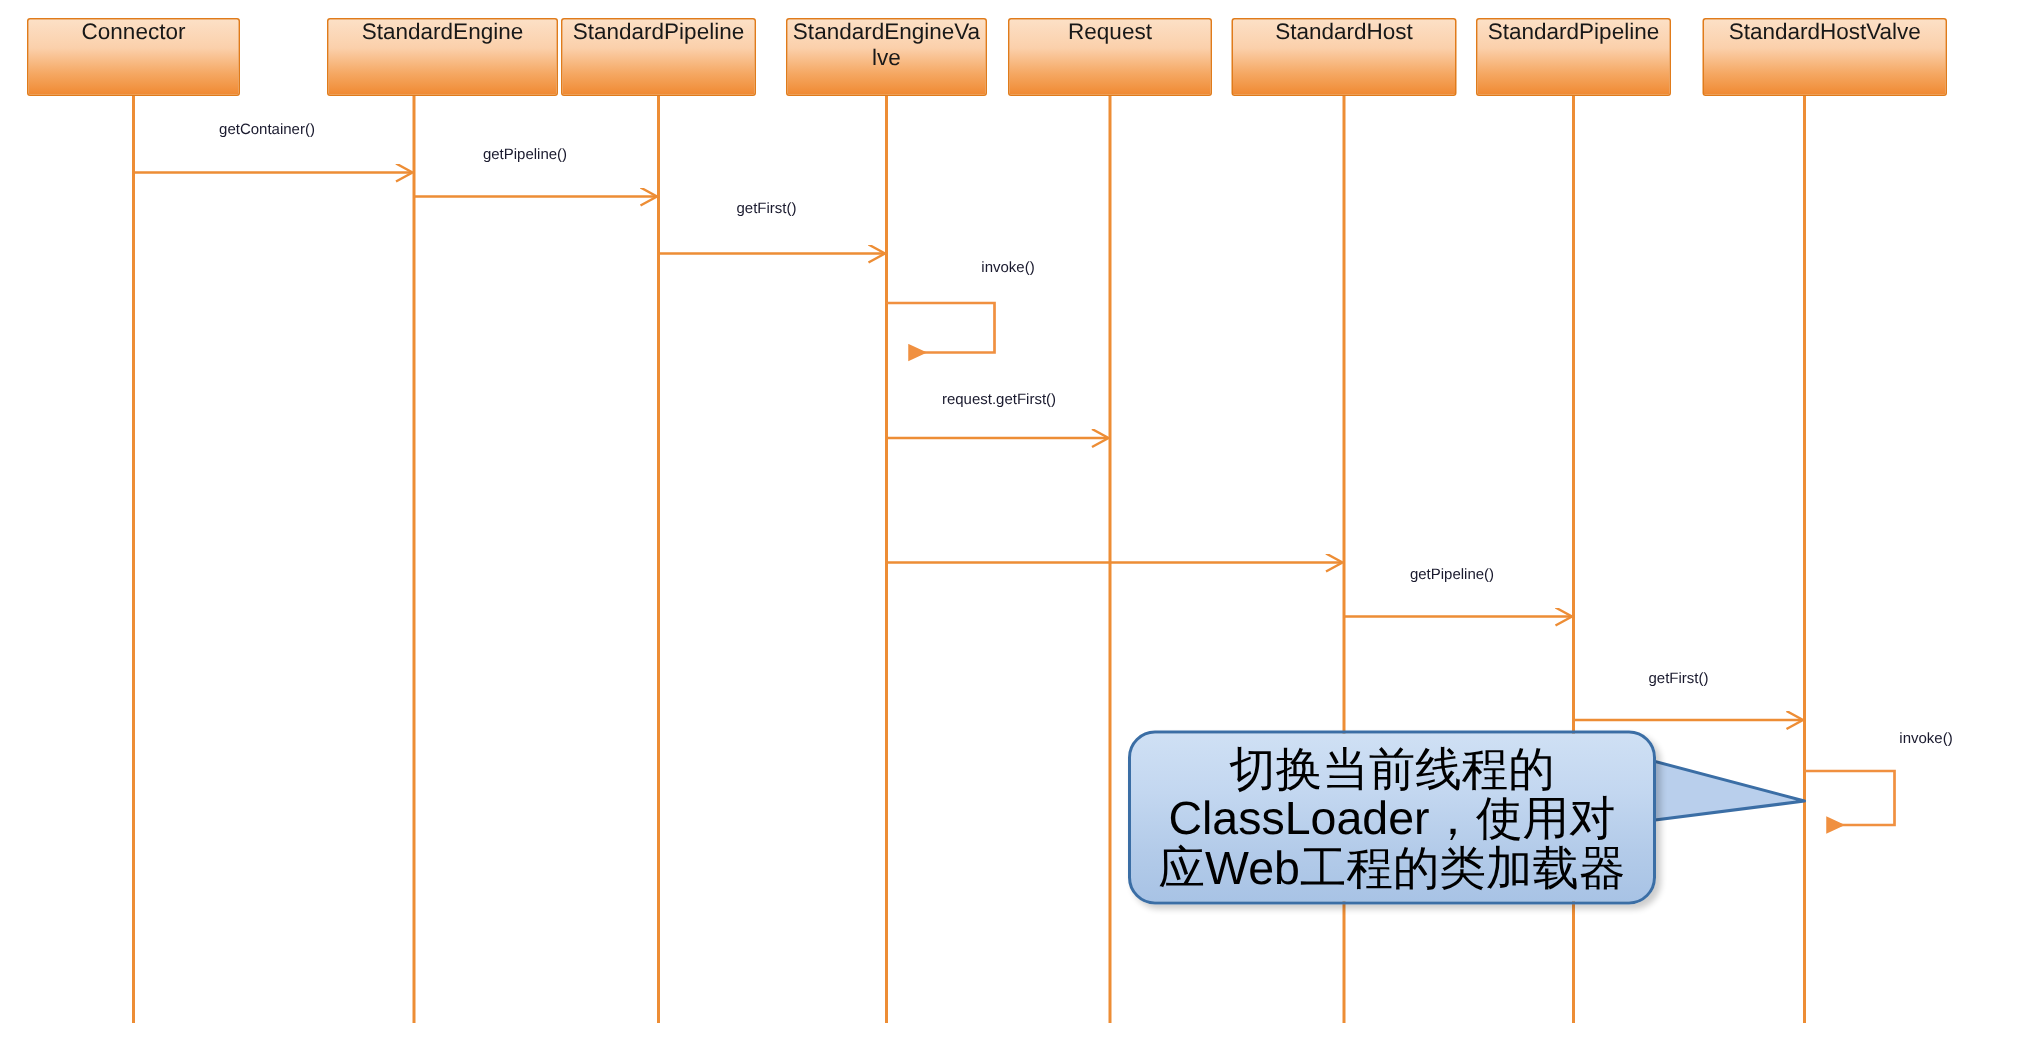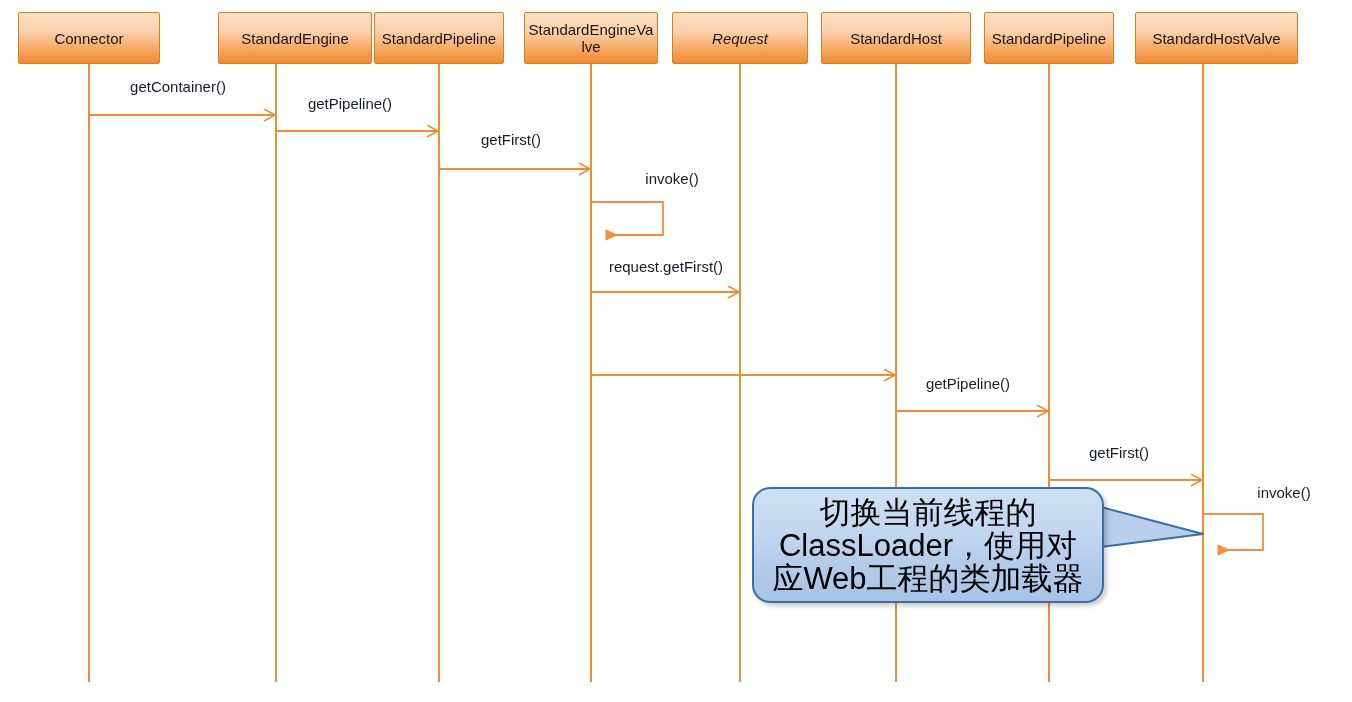--- a/index.html
+++ b/index.html
@@ -25,40 +25,40 @@
     height: 702px;
   }
   
   .participant {
     position: absolute;
     box-sizing: border-box;
     border: 1.5px solid #e07b1a;
     border-radius: 2px;
     background: linear-gradient(to bottom, #fce0c6 0%, #fbd0ab 38%, #f5a863 72%, #f08a33 100%);
     display: flex;
-    align-items: center;
+    align-items: flex-start;
     justify-content: center;
     text-align: center;
     color: #181818;
     font-size: 15px;
     line-height: 17px;
     font-family: "Liberation Sans", sans-serif;
-    padding: 15px 3px;
+    padding: 0 3px;
     overflow: hidden;
   }
   .participant .pname {
     display: block;
     width: 100%;
     word-break: break-all;
   }
   
   .msg-label {
     position: absolute;
     color: #1a1a2e;
-    font-size: 15px;
+    font-size: 10px;
     line-height: 18px;
     font-family: "Liberation Sans", sans-serif;
     white-space: pre;
     text-align: left;
     transform: translateX(-50%);
   }
   .msg-label.multiline {
     white-space: pre-line;
     line-height: 23px;
   }
@@ -142,21 +142,21 @@
   </div>
   <div class="participant" style="left:199px; top:12px; width:154px; height:52px;margin-left:19px;">
     <span class="pname">StandardEngine</span>
   </div>
   <div class="participant" style="left:374px; top:12px; width:130px; height:52px;">
     <span class="pname">StandardPipeline</span>
   </div>
   <div class="participant" style="left:524px; top:12px; width:134px; height:52px;">
     <span class="pname">StandardEngineValve</span>
   </div>
-  <div class="participant" style="left:672px; top:12px; width:136px; height:52px;font-style:italic;">
+  <div class="participant" style="left:672px; top:12px; width:136px; height:52px;">
     <span class="pname">Request</span>
   </div>
   <div class="participant" style="left:821px; top:12px; width:150px; height:52px;">
     <span class="pname">StandardHost</span>
   </div>
   <div class="participant" style="left:984px; top:12px; width:130px; height:52px;">
     <span class="pname">StandardPipeline</span>
   </div>
   <div class="participant" style="left:1135px; top:12px; width:163px; height:52px;">
     <span class="pname">StandardHostValve</span>

